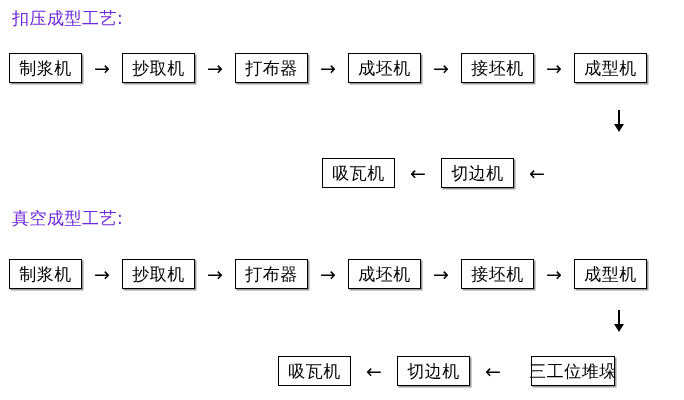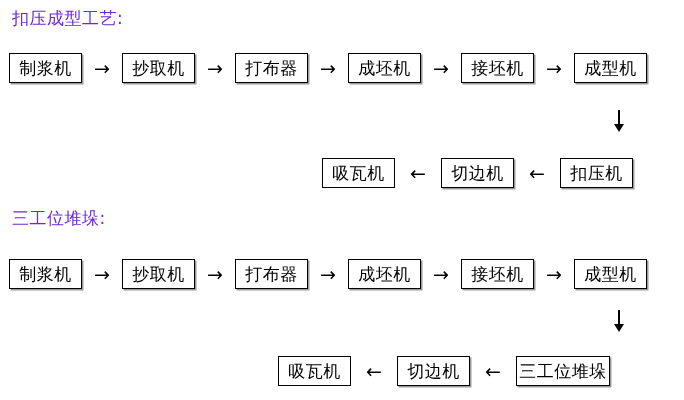--- a/index.html
+++ b/index.html
@@ -52,21 +52,21 @@
     align-items: center;
     justify-content: center;
     padding: 0 4px;
     background: #ffffff;
     font-size: 17px;
     line-height: 17px;
     white-space: nowrap;
     letter-spacing: 0.5px;
   }
   .node.w3 { width: 73px; }
-  .node.w4 { width: 94px; }
+  .node.w4 { width: 84px; margin-left: 15px; }
 
   
   .node.flat { box-shadow: none; }
 
   
   .arrow-h {
     width: 40px;
     height: 30px;
     display: flex;
     align-items: center;
@@ -127,24 +127,23 @@
   <div class="arrow-v" style="left:612px; top:110px;">
     <div class="shaft"></div>
     <div class="head"></div>
   </div>
 
   <div class="row" style="left:322px; top:157px;">
     <div class="node w3 flat">吸瓦机</div>
     <div class="arrow-h wide">←</div>
     <div class="node w3">切边机</div>
     <div class="arrow-h wide">←</div>
-    <div class="node w3">扣压机</div>
   </div>
 
-  <div class="section-title" style="left:12px; top:208px;">三工位堆垛:</div>
+  <div class="section-title" style="left:12px; top:208px;">真空成型工艺:</div>
 
   <div class="row" style="left:9px; top:258px;">
     <div class="node w3">制浆机</div>
     <div class="arrow-h">→</div>
     <div class="node w3">抄取机</div>
     <div class="arrow-h">→</div>
     <div class="node w3">打布器</div>
     <div class="arrow-h">→</div>
     <div class="node w3">成坯机</div>
     <div class="arrow-h">→</div>

